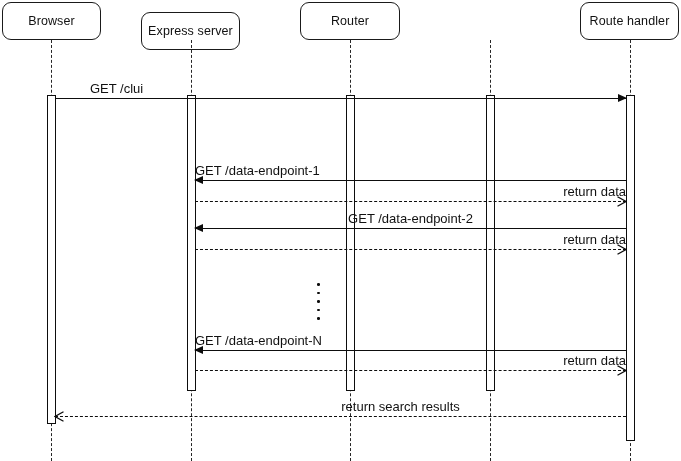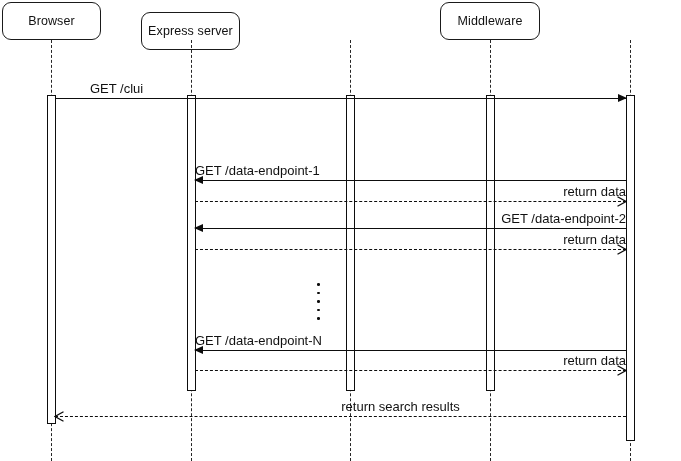--- a/index.html
+++ b/index.html
@@ -122,22 +122,25 @@
 <body>
 
 <div id="diagram-root">
 
   <div class="participant-box" style="left:2px;  top:2px; width:99px;">
     <span class="participant-label">Browser</span>
   </div>
   <div class="participant-box" style="left:141px; top:12px; width:99px;">
     <span class="participant-label">Express server</span>
   </div>
-  <div class="participant-box" style="left:440px; top:2px; width:100px;">
-    <span class="participant-label">Middleware</span>
+  <div class="participant-box" style="left:300px; top:2px; width:100px;">
+    <span class="participant-label">Router</span>
+  </div>
+  <div class="participant-box" style="left:580px; top:2px; width:99px;">
+    <span class="participant-label">Route handler</span>
   </div>
 
   <div class="lifeline" style="left:51px;  top:40px; height:421px;"></div>
   <div class="lifeline" style="left:191px; top:40px; height:421px;"></div>
   <div class="lifeline" style="left:350px; top:40px; height:421px;"></div>
   <div class="lifeline" style="left:490px; top:40px; height:421px;"></div>
   <div class="lifeline" style="left:630px; top:40px; height:421px;"></div>
 
   <div class="activation" style="left:46.5px;  top:95px; height:329px;"></div>
   <div class="activation" style="left:186.5px; top:95px; height:296px;"></div>
@@ -163,21 +166,21 @@
       <svg width="10" height="11" viewBox="0 0 10 11">
         <polyline points="0.5,0.8 9,5.5 0.5,10.2" fill="none" stroke="#0d0d0d" stroke-width="1.3"></polyline>
       </svg>
     </div>
     <div class="msg-label" style="text-align:right; padding-right:40px;">return data</div>
   </div>
 
   <div class="msg" style="left:195px; top:228px; width:431px;">
     <div class="msg-line solid"></div>
     <div class="arrowhead filled left"></div>
-    <div class="msg-label" style="text-align:right; padding-right:6px;">GET /data-endpoint-2</div>
+    <div class="msg-label" style="padding-right:6px;">GET /data-endpoint-2</div>
   </div>
 
   <div class="msg" style="left:195px; top:249px; width:431px;">
     <div class="msg-line dashed"></div>
     <div class="arrowhead open right">
       <svg width="10" height="11" viewBox="0 0 10 11">
         <polyline points="0.5,0.8 9,5.5 0.5,10.2" fill="none" stroke="#0d0d0d" stroke-width="1.3"></polyline>
       </svg>
     </div>
     <div class="msg-label" style="text-align:right; padding-right:40px;">return data</div>

